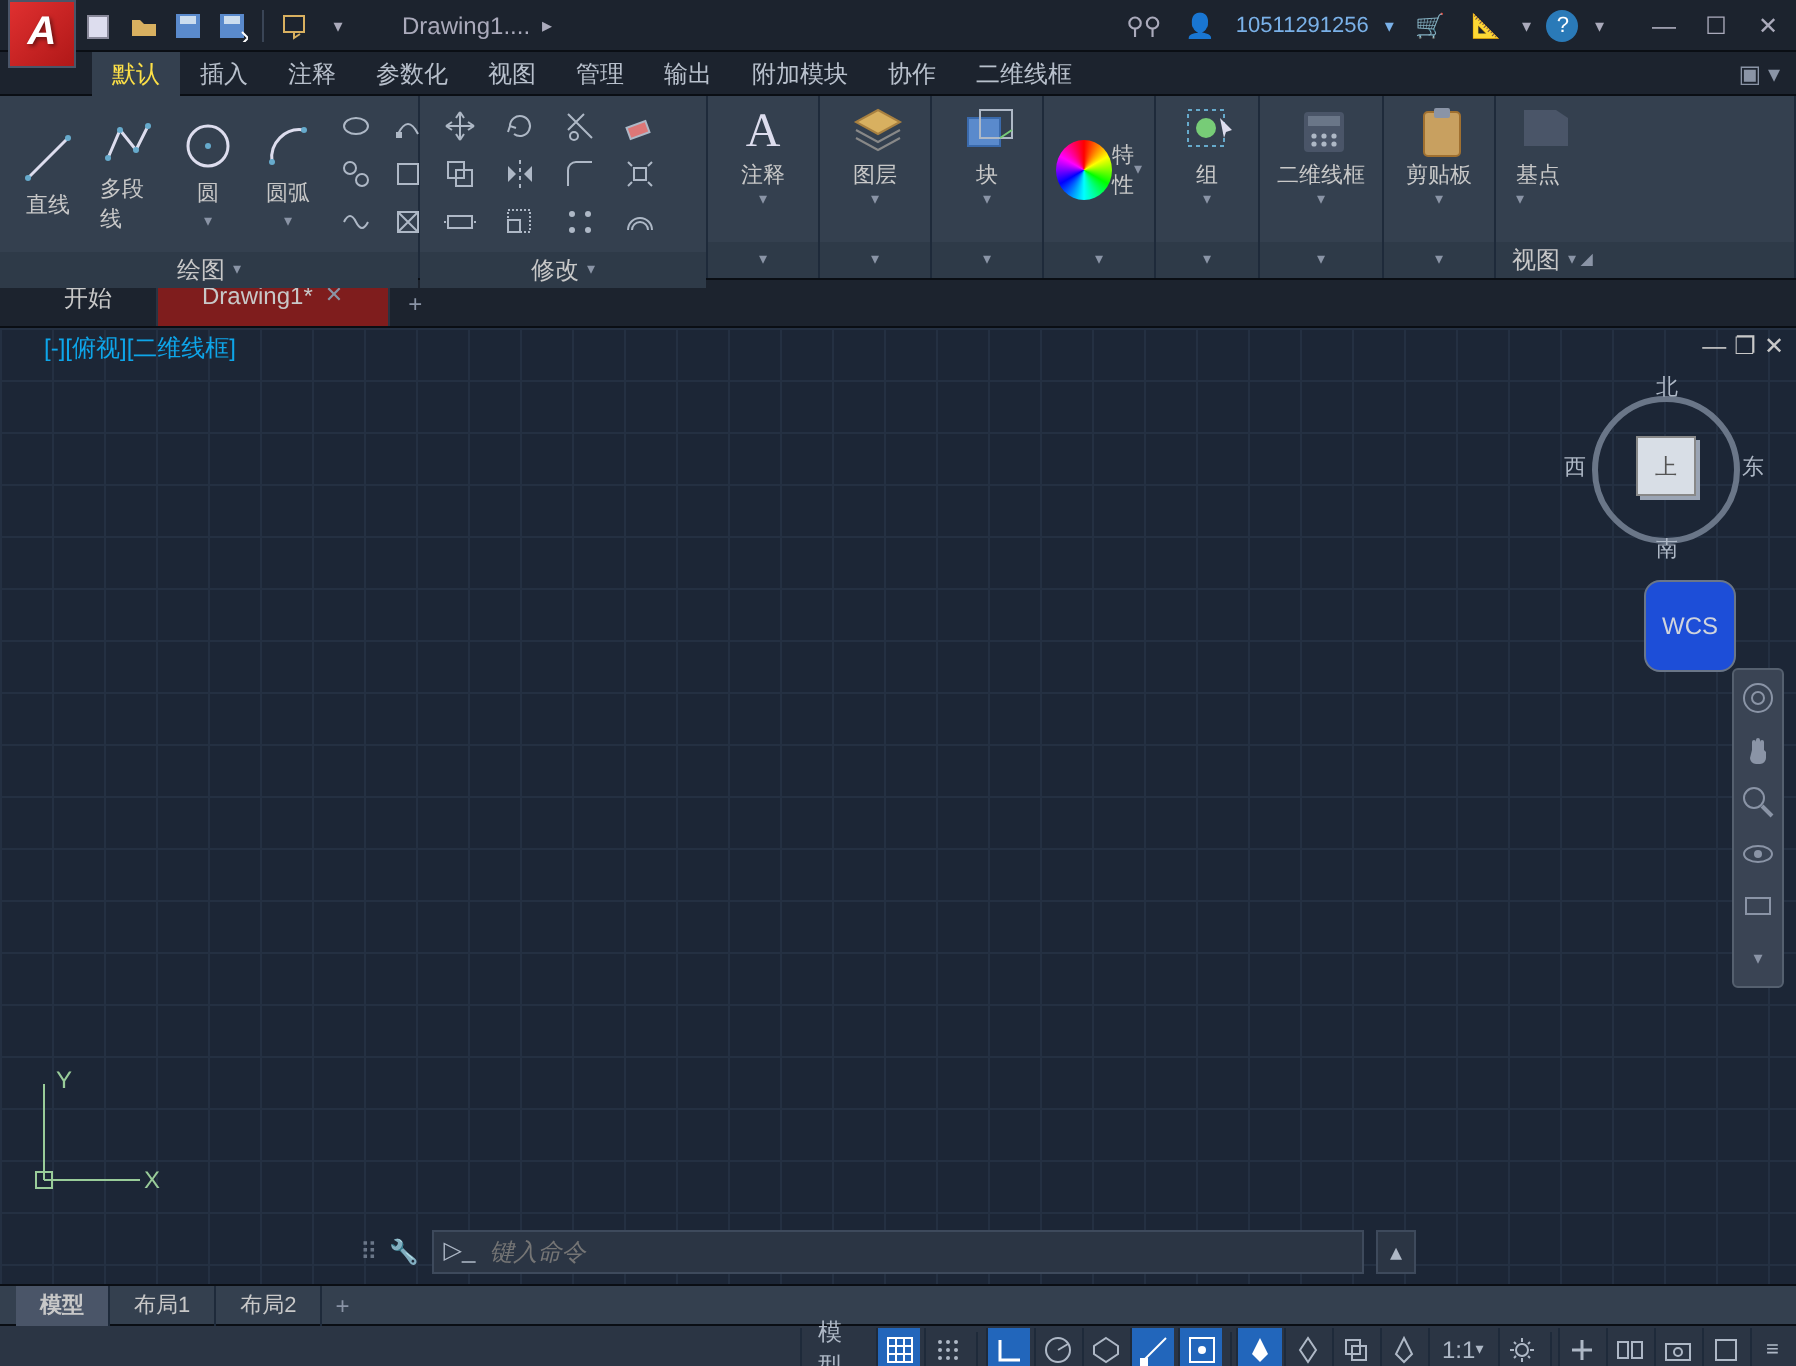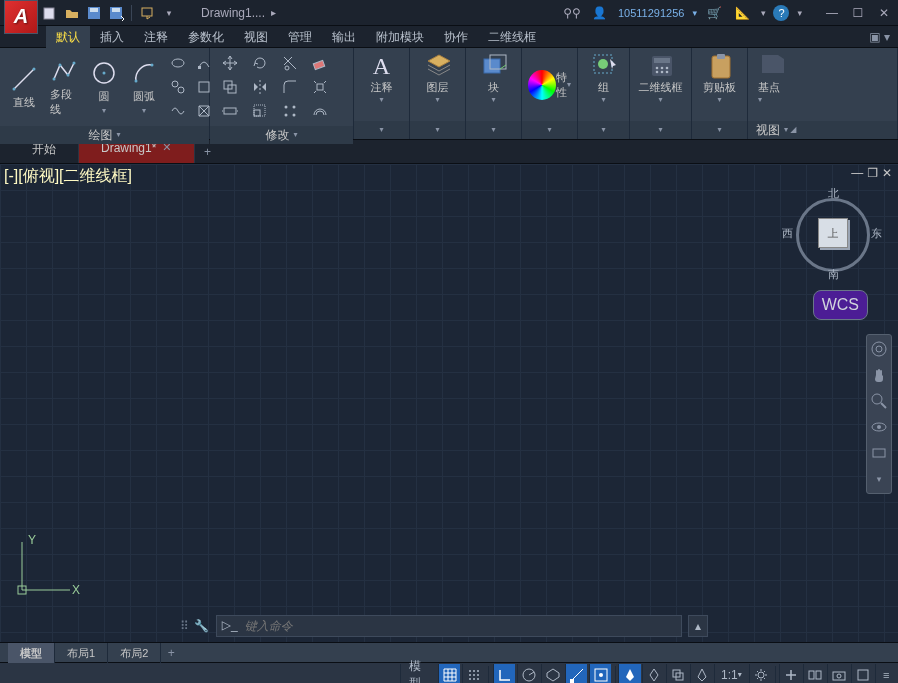--- a/index.html
+++ b/index.html
@@ -30,30 +30,30 @@
 .small-grid{display:grid;grid-template-columns:repeat(3,24px);grid-auto-rows:22px;gap:2px}
 .small-grid.g2{grid-template-columns:repeat(2,24px)}
 .sm-btn{display:flex;align-items:center;justify-content:center;cursor:pointer;color:#aeb8c6}
 .color-wheel{width:30px;height:30px;border-radius:50%;background:conic-gradient(red,yellow,lime,cyan,blue,magenta,red)}
 .tabs-row{height:24px;background:#1c232e;display:flex;align-items:flex-end;padding-left:10px;border-bottom:1px solid #0a0e14}
 .file-tab{height:22px;padding:0 22px;display:flex;align-items:flex-start;gap:6px;color:#c8c8c8;font-size:12px;cursor:pointer;background:#1c232e;border-right:1px solid #2a3442}
 .file-tab.active{background:#7f1d1d}
 .tab-close{font-size:11px;color:#8a94a6;cursor:pointer}
 .tab-add{width:26px;height:22px;display:flex;align-items:center;justify-content:center;color:#8a94a6;cursor:pointer}
 .workspace{position:relative;height:478px;background:#1c2636}
-.vp-header{position:absolute;top:2px;left:4px;color:#fef9c3;font-size:16px}
+.vp-header{position:absolute;top:2px;left:22px;color:#0ea5e9;font-size:12px}
 .vp-controls{position:absolute;top:2px;right:6px;display:flex;gap:4px;color:#c8c8c8}
 .vp-controls span{cursor:pointer}
 .canvas{position:absolute;inset:0;background-image:linear-gradient(#243042 1px,transparent 1px),linear-gradient(90deg,#243042 1px,transparent 1px);background-size:26px 26px;background-position:0 0}
 .viewcube{position:absolute;top:22px;right:20px;width:90px;height:90px}
 .cube-ring{position:absolute;top:12px;left:8px;width:74px;height:74px;border:3px solid #6a7688;border-radius:50%}
 .cube-face{position:absolute;top:32px;left:30px;width:30px;height:30px;background:#d8dee6;border:1px solid #888;display:flex;align-items:center;justify-content:center;color:#555;font-size:11px;box-shadow:2px 2px 0 #9aa4b4}
 .cube-lbl{position:absolute;color:#aeb8c6;font-size:11px}
 .lbl-n{top:0;left:40px}.lbl-s{bottom:-6px;left:40px}.lbl-e{top:40px;right:-4px}.lbl-w{top:40px;left:-6px}
-.wcs-badge{position:absolute;top:126px;right:30px;background:#4c1d95;border:1px solid #6a7688;border-radius:8px;padding:5px 8px;color:#d0d4dc;font-size:16px}
+.wcs-badge{position:absolute;top:126px;right:30px;background:#1d4ed8;border:1px solid #6a7688;border-radius:8px;padding:15px 8px;color:#d0d4dc;font-size:12px}
 .navbar-right{position:absolute;top:170px;right:6px;width:26px;background:#3a4454;border:1px solid #55606f;border-radius:3px;display:flex;flex-direction:column;align-items:center;padding:4px 0;gap:6px}
 .nav-icon{width:20px;height:20px;display:flex;align-items:center;justify-content:center;color:#8a94a6;cursor:pointer}
 .ucs{position:absolute;bottom:40px;left:10px}
 .cmd-row{position:absolute;bottom:4px;left:180px;right:190px;height:24px;display:flex;align-items:center;gap:6px;background:transparent}
 .cmd-handle{color:#6a7688;cursor:move}
 .cmd-wrench{color:#aeb8c6;cursor:pointer}
 .cmd-input{flex:1;height:22px;background:#2b3544;border:1px solid #3e4a5c;color:#c8c8c8;padding:0 6px;outline:none;font-size:12px;font-style:italic}
 .cmd-arrow{width:20px;height:22px;background:#2b3544;border:1px solid #3e4a5c;display:flex;align-items:center;justify-content:center;cursor:pointer;color:#aeb8c6}
 .layout-tabs{height:20px;background:#34404f;display:flex;align-items:center;padding-left:8px;border-top:1px solid #0a0e14}
 .layout-tab{padding:0 12px;height:20px;line-height:20px;color:#c8c8c8;font-size:11px;cursor:pointer;border-right:1px solid #1e2a3a}

